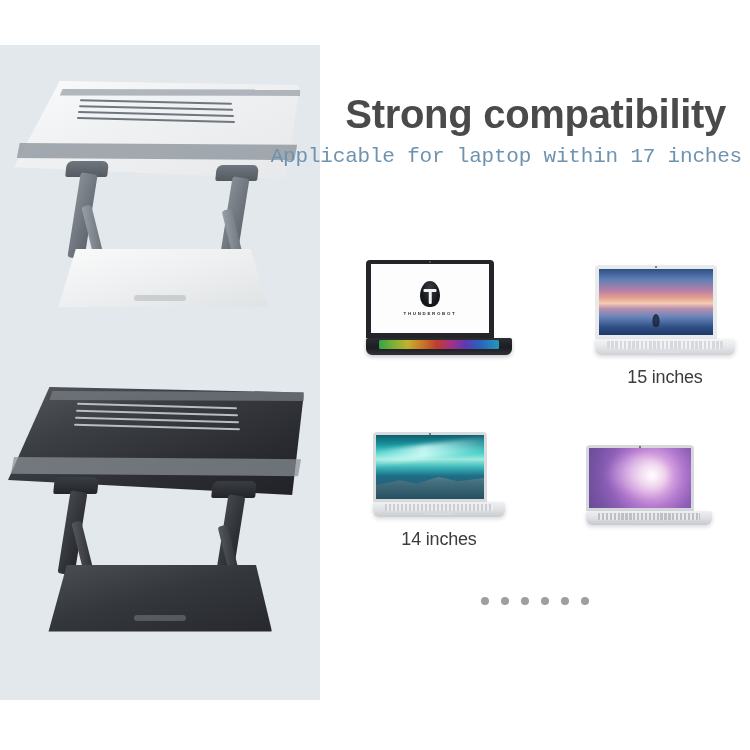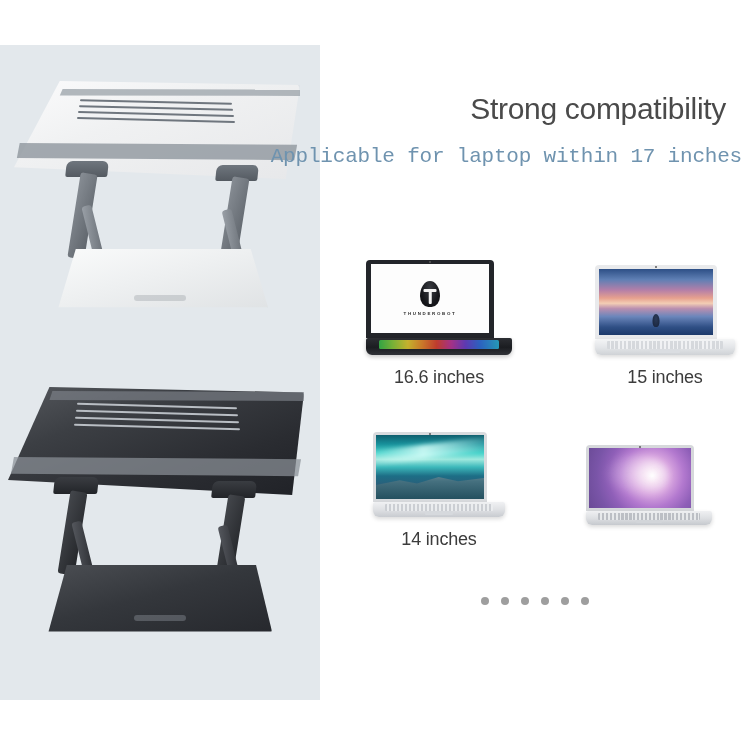--- a/index.html
+++ b/index.html
@@ -23,21 +23,21 @@
   .stand-silver { top: 8px; height: 300px; }
   .stand-black  { top: 320px; height: 310px; }
 
   
   .right-panel {
     position: absolute; left: 320px; top: 0;
     width: 430px; height: 750px; background: #ffffff;
   }
   .headline {
     position: absolute; right: 24px; top: 92px;
-    font-size: 30px; font-weight: normal; color: #4a4a4a;
+    font-size: 40px; font-weight: bold; color: #4a4a4a;
     letter-spacing: -0.3px; white-space: nowrap;
   }
   .subhead {
     position: absolute; right: 8px; top: 145px;
     font-size: 21px; color: #6f93af; white-space: nowrap;
     letter-spacing: -0.2px;
     font-family: Liberation Mono, monospace;
   }
 
   
@@ -407,21 +407,20 @@
               <div class="screen">
                 <div class="helmet"></div>
                 <div class="brandword">THUNDEROBOT</div>
               </div>
             </div>
             <div class="base">
               <div class="kb"></div>
             </div>
           </div>
         </div>
-        <div class="caption">16.6 inches</div>
       </div>
 
       <div class="cell c1">
         <div class="shot">
           <div class="lt lt15">
             <div class="lid">
               <div class="cam"></div>
               <div class="screen"></div>
             </div>
             <div class="base">

